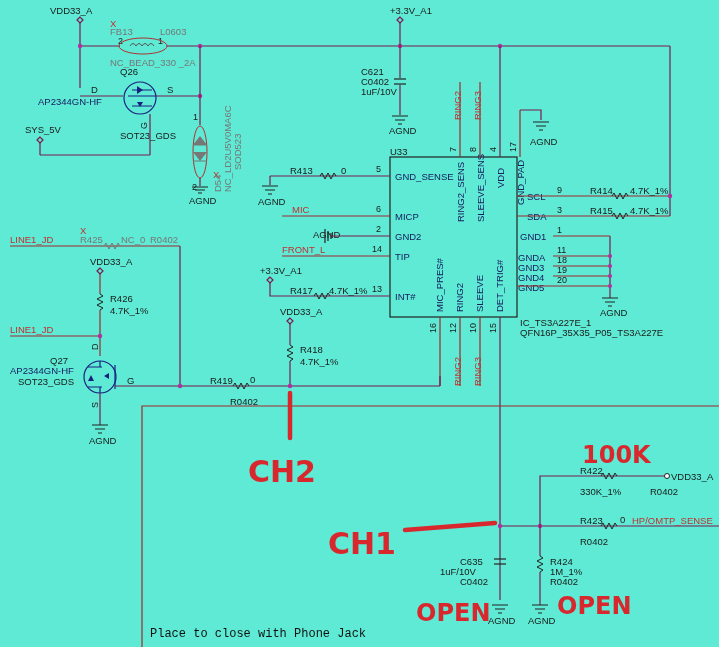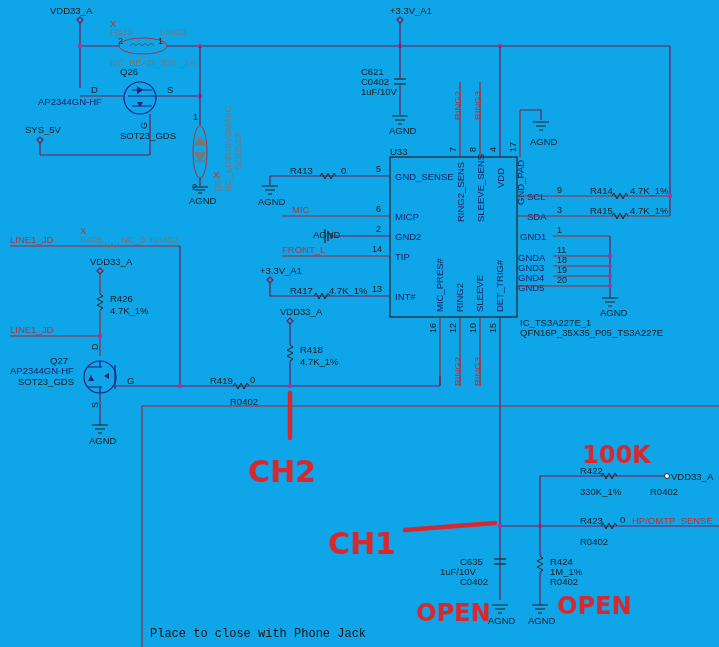--- a/index.html
+++ b/index.html
@@ -1,16 +1,16 @@
 <!DOCTYPE html>
 <html><head>
 <meta charset="utf-8">
 <style>
   html, body { margin:0; padding:0; background:#ffffff; }
-  #canvas { position:relative; width:719px; height:647px; overflow:hidden; background:#0ea5e9; }
+  #canvas { position:relative; width:719px; height:647px; overflow:hidden; background:#5eead4; }
   svg { position:absolute; left:0; top:0; }
   .w { stroke:#7a1a4f; stroke-width:1.2; fill:none; }
   .wr { stroke:#a0282e; stroke-width:1.2; fill:none; }
   .blk { stroke:#222; stroke-width:1.2; fill:none; }
   .dot { fill:#b030a0; }
   .t { font-family:"Liberation Sans", sans-serif; font-size:9.5px; fill:#1a1a1a; }
   .tn { font-family:"Liberation Sans", sans-serif; font-size:9.5px; fill:#1a2060; }
   .tr { font-family:"Liberation Sans", sans-serif; font-size:9.5px; fill:#c03030; }
   .tg { font-family:"Liberation Sans", sans-serif; font-size:9.5px; fill:#777; }
   .pin { font-family:"Liberation Sans", sans-serif; font-size:9px; fill:#1a1a1a; }

